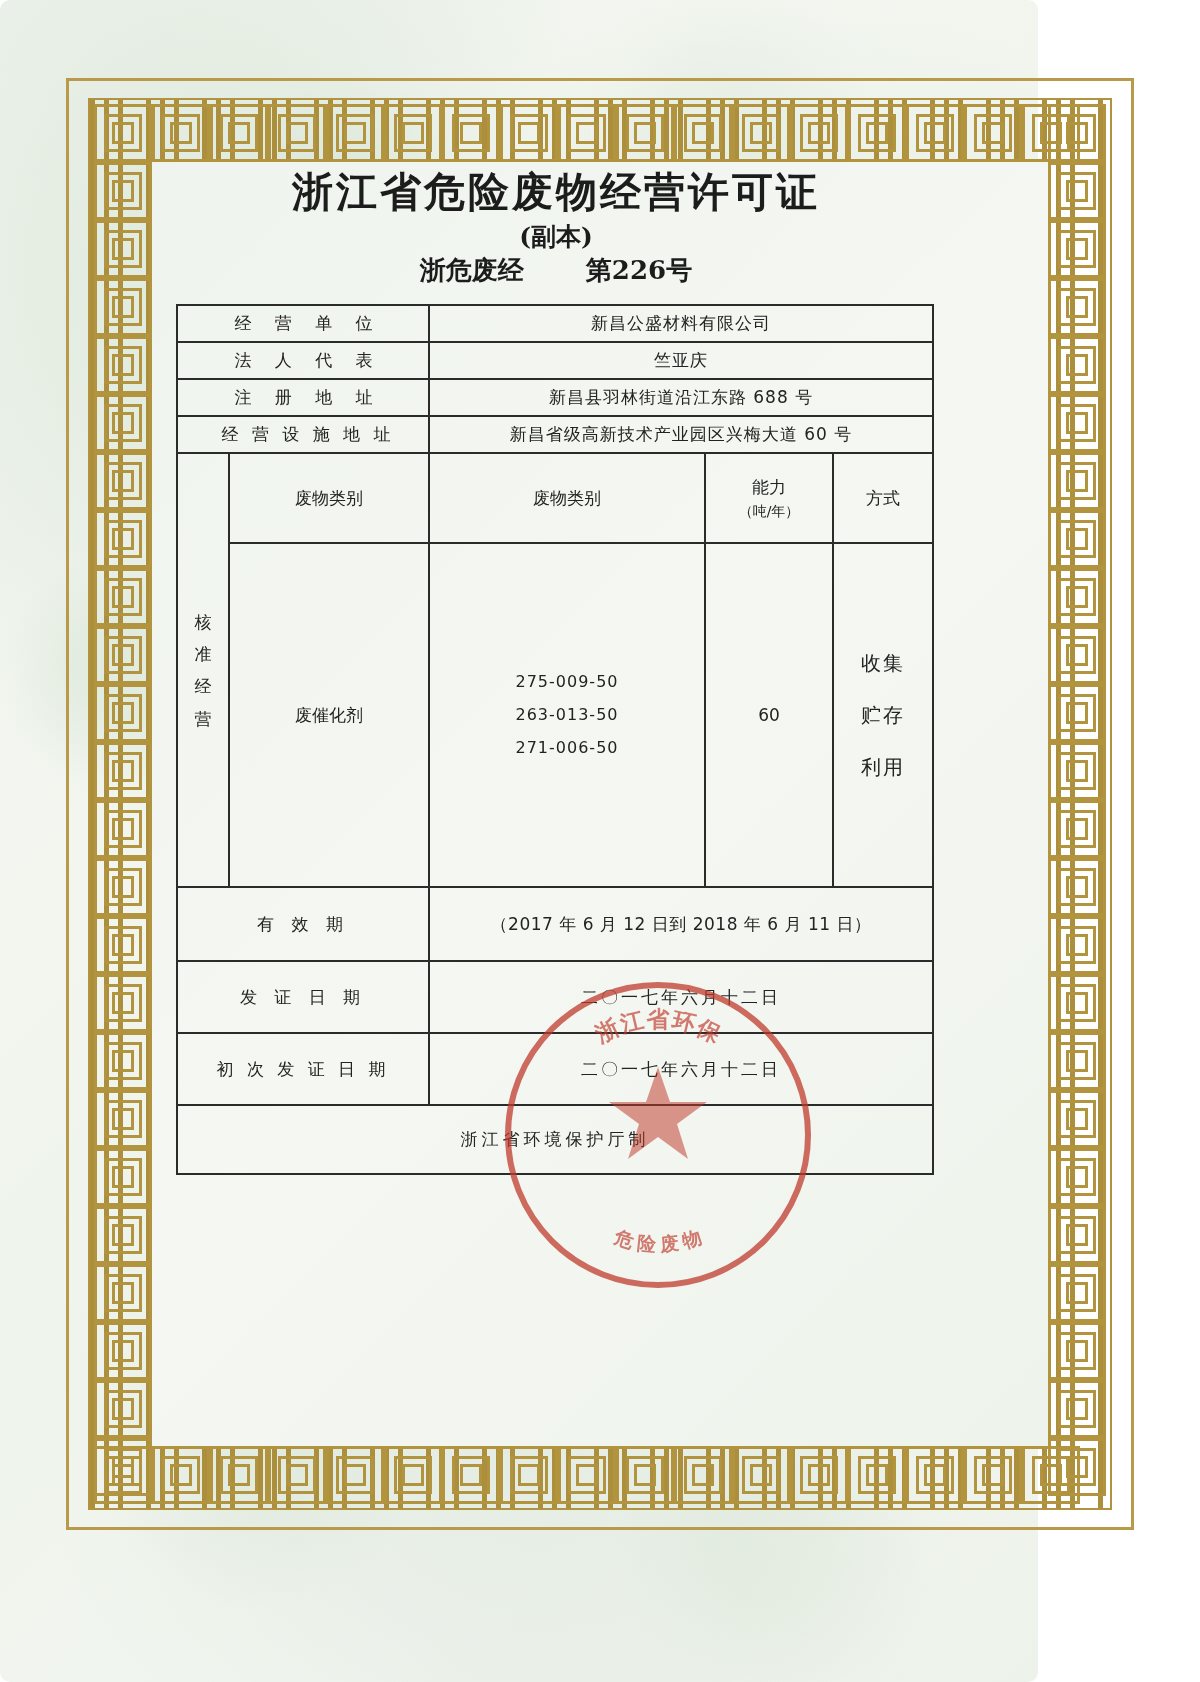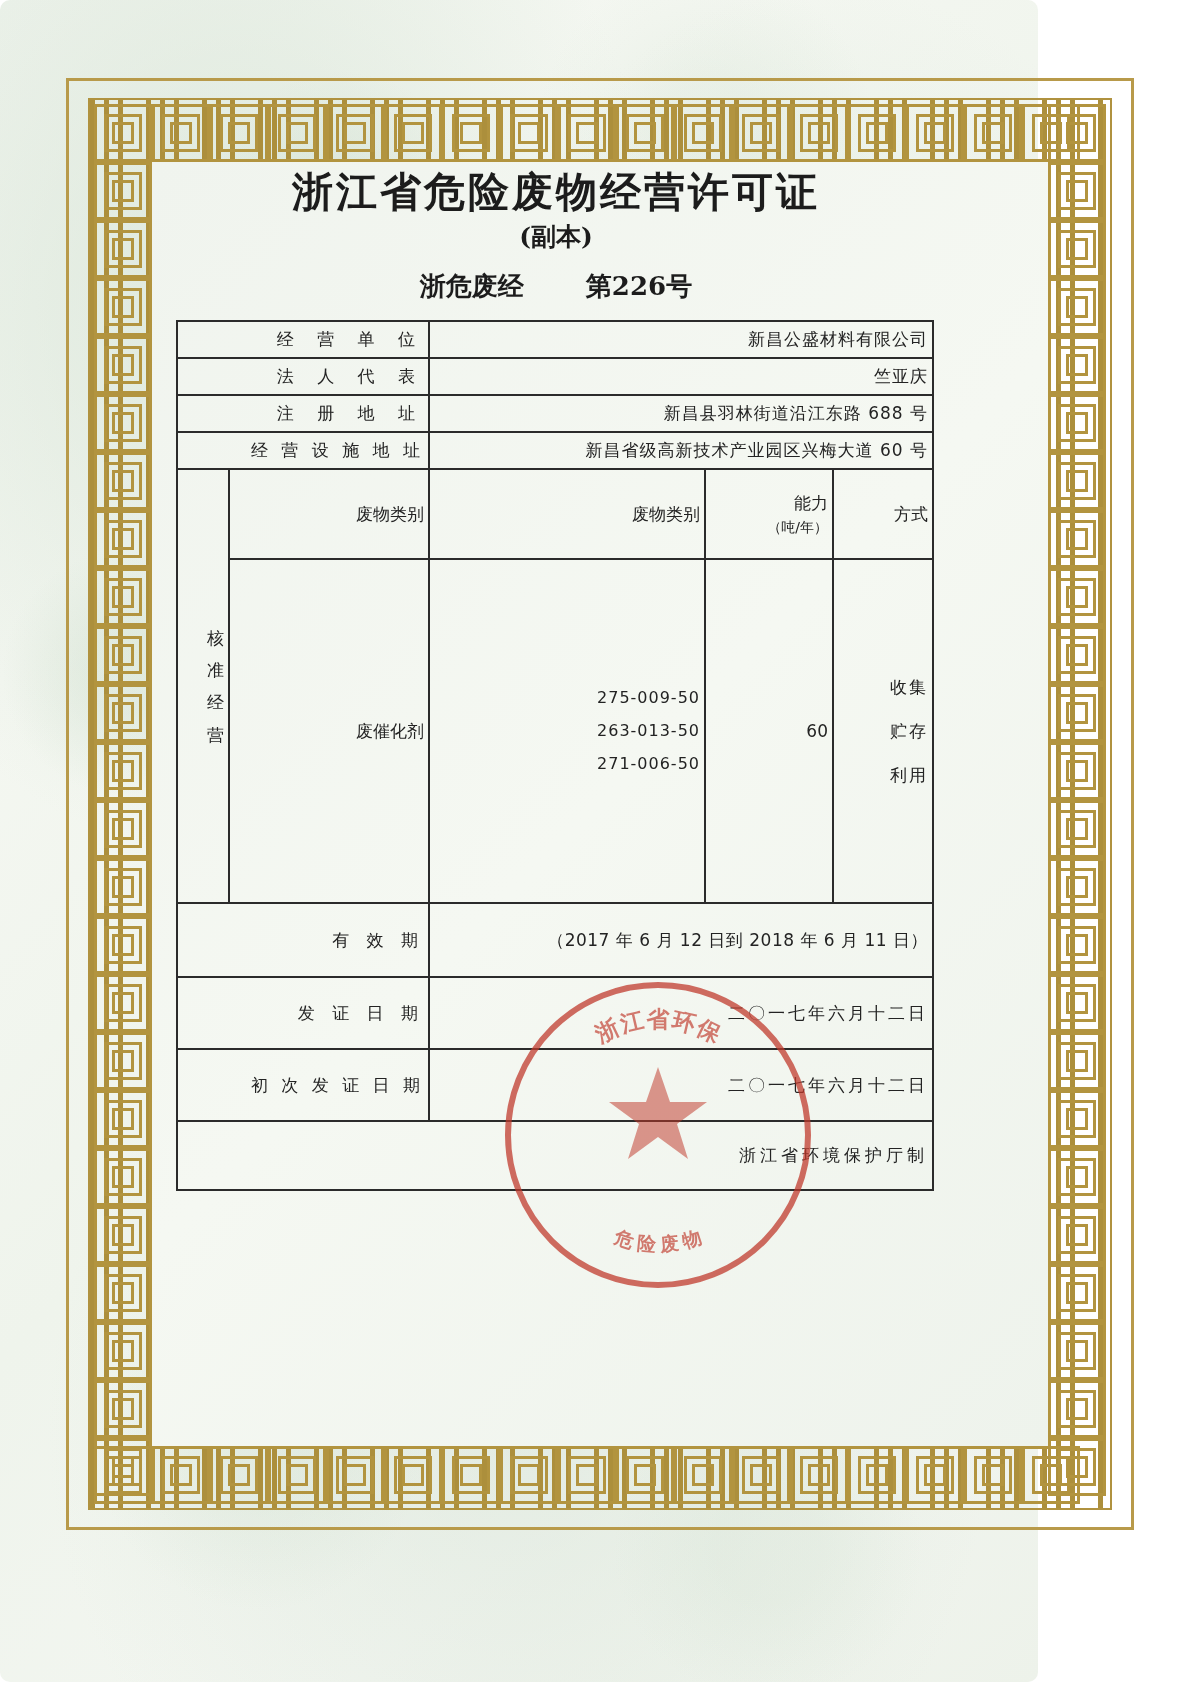--- a/index.html
+++ b/index.html
@@ -130,39 +130,38 @@
     font-weight: bold;
     font-size: 25px;
     color: #1c1c1c;
     margin-top: 4px;
   }
   .docnum-row {
     display: flex;
     justify-content: center;
     align-items: center;
     gap: 62px;
-    margin-top: 16px;
     font-family: "DejaVu Serif", "Liberation Serif", serif;
     font-weight: bold;
     font-size: 26px;
     color: #1c1c1c;
   }
 
   table.cert {
     margin-top: 16px;
     width: 756px;
     border-collapse: collapse;
     table-layout: fixed;
   }
   table.cert td {
     border: 2px solid #2b2b2b;
     font-family: "DejaVu Sans", "Liberation Sans", sans-serif;
     color: #232323;
     font-size: 17px;
-    text-align: right;
+    text-align: center;
     vertical-align: middle;
     padding: 6px 4px;
   }
   .lbl {
     letter-spacing: 9px;
     padding-left: 14px !important;
     font-size: 17px;
     white-space: nowrap;
   }
   .lbl-tight { letter-spacing: 4px; }
@@ -173,21 +172,21 @@
   .vert {
     width: 52px;
     letter-spacing: 0;
     font-size: 18px;
     line-height: 1.9;
   }
   .vert span { display: block; }
   .hdr { font-size: 17px; }
   .sub-unit { font-size: 14px; display: block; margin-top: 4px; }
   .codes div { line-height: 2.05; font-size: 16px; letter-spacing: 1px; }
-  .mode span { display: block; line-height: 2.6; font-size: 17px; letter-spacing: 2px; }
+  .mode span { display: block; line-height: 2.6; font-size: 20px; letter-spacing: 2px; }
   .footer-cell {
     font-size: 17px;
     letter-spacing: 4px;
     padding: 22px 4px !important;
   }
   .valid-text { font-size: 16px; letter-spacing: 0.5px; margin-top: 16px; }
   .date-text { font-size: 18px; letter-spacing: 3px; margin-left: 48px; }
 
   
   .seal {

